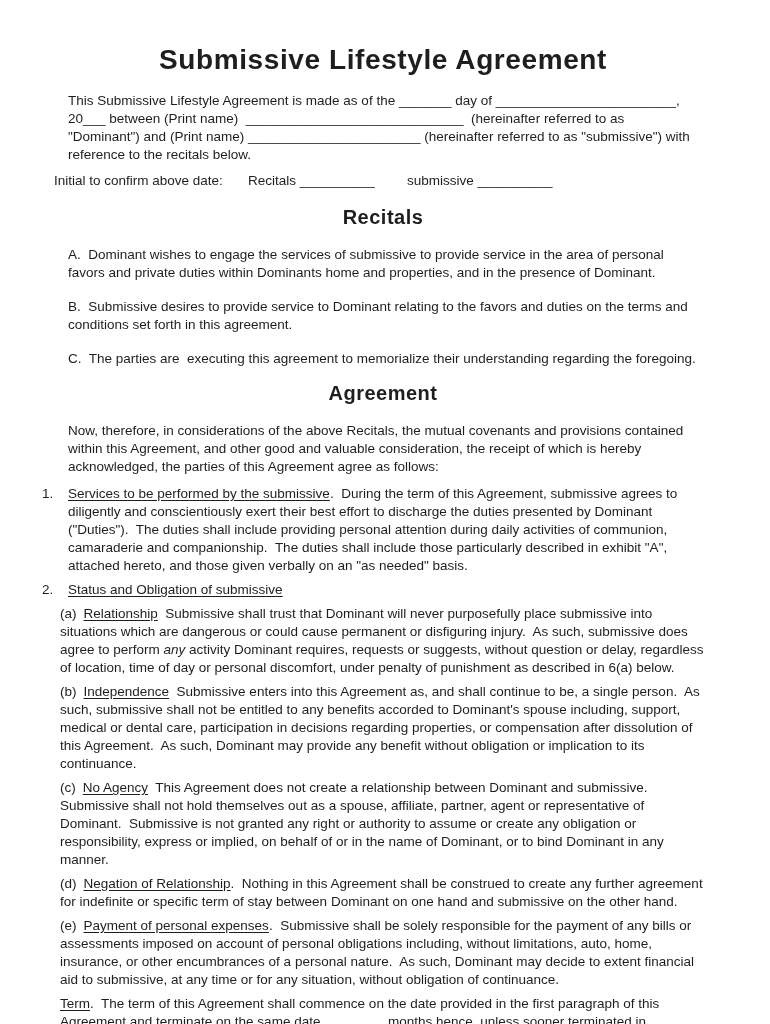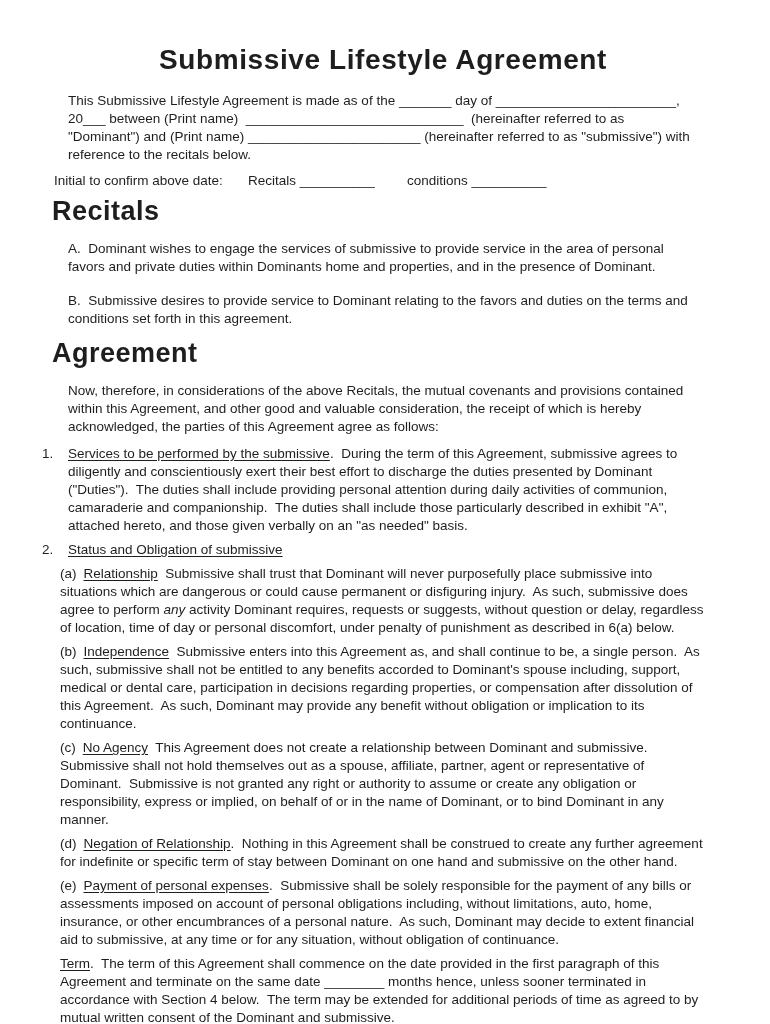--- a/index.html
+++ b/index.html
@@ -20,29 +20,30 @@
   .doc-title {
     margin: 0 0 13px 0;
     font-size: 28px;
     line-height: 32px;
     font-weight: 700;
     text-align: center;
     letter-spacing: 0.6px;
   }
   .section-heading {
     margin: 0 0 7px 0;
-    font-size: 27px;
+    font-size: 20px;
     line-height: 26px;
     font-weight: 700;
+    text-align: center;
     letter-spacing: 0.5px;
   }
   .mt15 { margin-top: 10px; }
   .para { margin: 16px; white-space: pre-wrap; }
   .intro { margin-bottom: 8px; }
-  .initial-line { position: relative; height: 19px; margin-bottom: 7px; }
+  .initial-line { position: relative; height: 19px; margin-bottom: 13px; }
   .initial-line span { position: absolute; top: 0; white-space: pre; }
   .il-label { left: 2px; }
   .il-dominant { left: 196px; }
   .il-submissive { left: 355px; }
   .recital { margin-bottom: 12px; }
   .preamble { margin-bottom: 9px; }
   .num-item {
     position: relative;
     margin: 0 0 6px 16px;
     white-space: pre-wrap;
@@ -59,27 +60,28 @@
 
 <div class="page">
 
   <h1 class="doc-title">Submissive Lifestyle Agreement</h1>
 
   <p class="para intro">This Submissive Lifestyle Agreement is made as of the _______ day of ________________________, 20___ between (Print name)  _____________________________  (hereinafter referred to as "Dominant") and (Print name) _______________________ (hereinafter referred to as "submissive") with reference to the recitals below.</p>
 
   <div class="initial-line">
       <span class="il-label">Initial to confirm above date:</span>
       <span class="il-dominant">Recitals __________</span>
-      <span class="il-submissive">conditions __________</span>
+      <span class="il-submissive">submissive __________</span>
     </div>
 
   <h2 class="section-heading">Recitals</h2>
 
   <p class="para recital">A.  Dominant wishes to engage the services of submissive to provide service in the area of personal favors and private duties within Dominants home and properties, and in the presence of Dominant.</p>
   <p class="para recital">B.  Submissive desires to provide service to Dominant relating to the favors and duties on the terms and conditions set forth in this agreement.</p>
+  <p class="para recital">C.  The parties are  executing this agreement to memorialize their understanding regarding the foregoing.</p>
 
   <h2 class="section-heading mt15">Agreement</h2>
 
   <p class="para preamble">Now, therefore, in considerations of the above Recitals, the mutual covenants and provisions contained within this Agreement, and other good and valuable consideration, the receipt of which is hereby acknowledged, the parties of this Agreement agree as follows:</p>
 
   <div class="num-item"><span class="num">1.</span><span class="u">Services to be performed by the submissive</span><span>.  During the term of this Agreement, submissive agrees to diligently and conscientiously exert their best effort to discharge the duties presented by Dominant ("Duties").  The duties shall include providing personal attention during daily activities of communion, camaraderie and companionship.  The duties shall include those particularly described in exhibit "A", attached hereto, and those given verbally on an "as needed" basis.</span></div>
 
   <div class="num-item"><span class="num">2.</span><span class="u">Status and Obligation of submissive</span></div>
 
   <p class="para sub"><span class="clause-label">(a)</span><span class="u">Relationship</span><span>  Submissive shall trust that Dominant will never purposefully place submissive into situations which are dangerous or could cause permanent or disfiguring injury.  As such, submissive does agree to perform </span><em>any</em><span> activity Dominant requires, requests or suggests, without question or delay, regardless of location, time of day or personal discomfort, under penalty of punishment as described in 6(a) below.</span></p>

